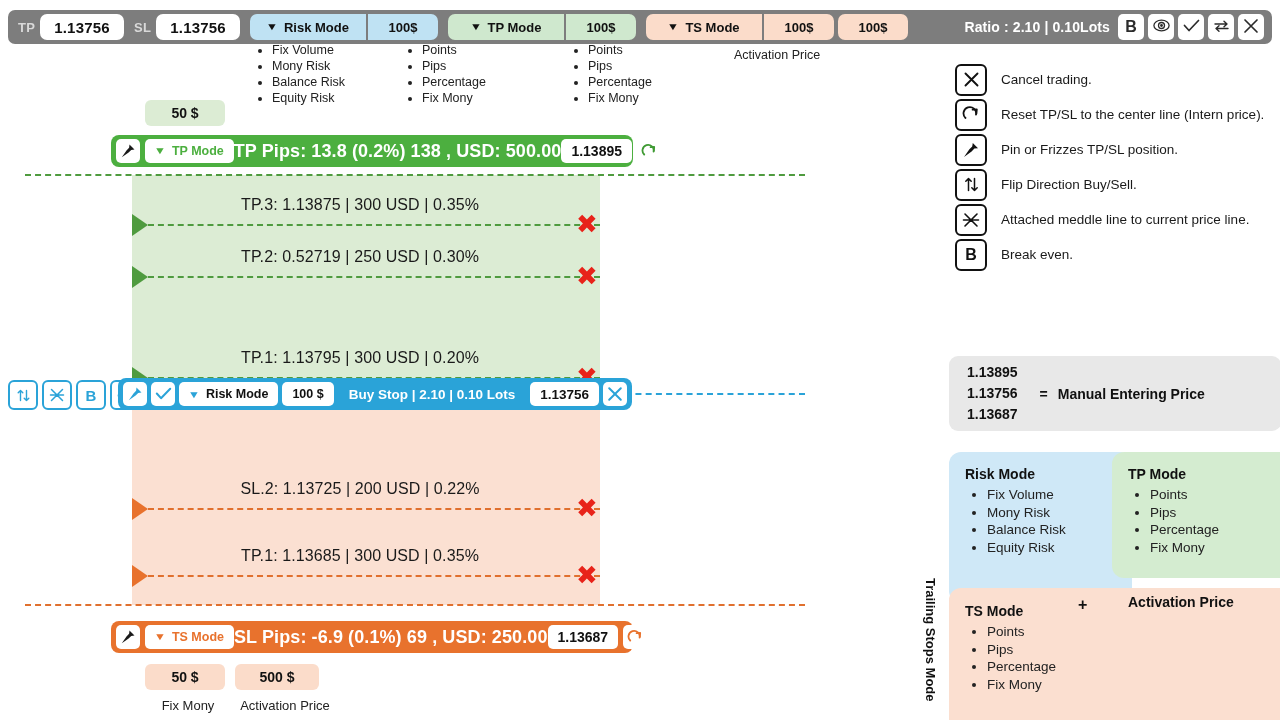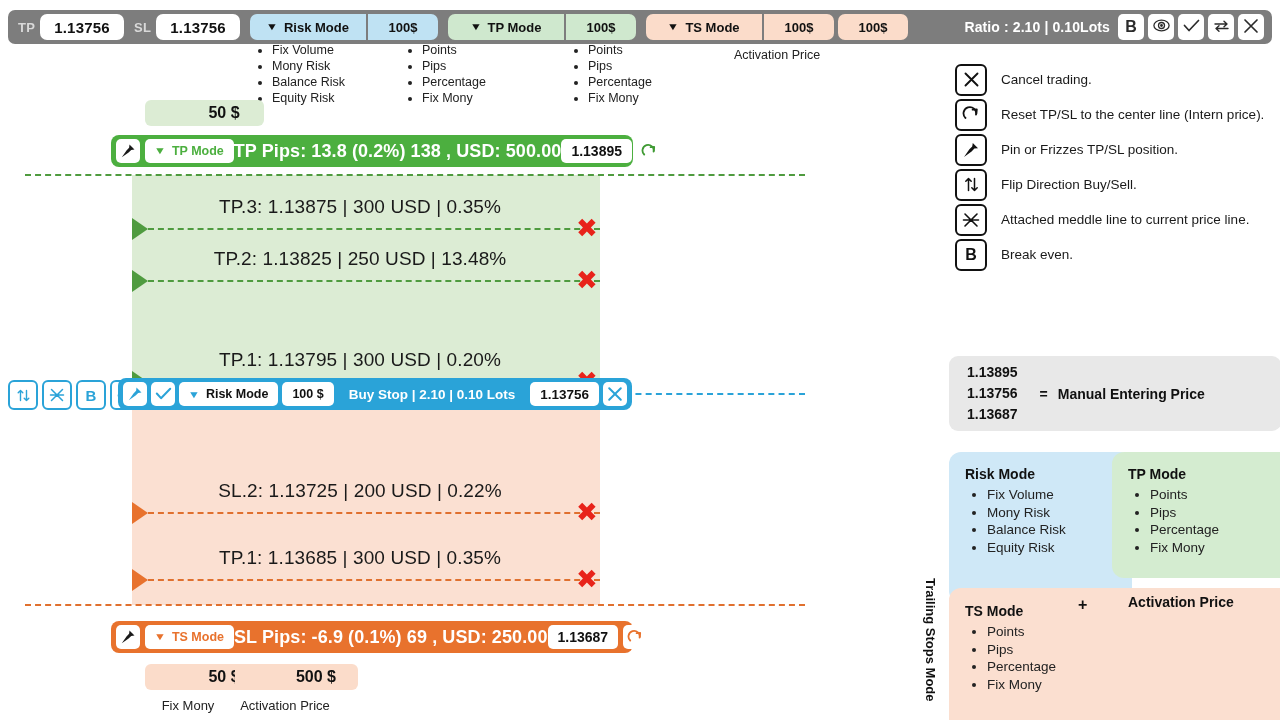--- a/index.html
+++ b/index.html
@@ -69,21 +69,21 @@
   #dash-bot{left:25px;top:604px;width:780px;border-color:#e0702e;}
   #dash-mid-r{left:615px;top:393px;width:190px;border-color:#2aa3d8;}
   .row-line{height:0;border-top:2px dashed;}
   .tri{
     width:0;height:0;border-top:11px solid transparent;
     border-bottom:11px solid transparent;
   }
   .tri-g{border-left:16px solid #4f9b3f;}
   .tri-o{border-left:16px solid #e8722d;}
   .rowlbl{
-    font-size:19px;color:#1a1a1a;white-space:nowrap;
+    font-size:16px;color:#1a1a1a;white-space:nowrap;
     letter-spacing:.1px;
   }
   .xmark{
     font-size:26px;line-height:1;color:#e8231a;font-weight:700;
     font-family:"DejaVu Sans",sans-serif;
   }
 
   
   #tpbar{
     left:111px;top:135px;width:512px;height:32px;
@@ -114,21 +114,21 @@
   .bar-ref{
     width:24px;height:24px;background:#fff;border-radius:5px;margin-left:5px;
     display:flex;align-items:center;justify-content:center;flex:none;
   }
   .tp-green-txt{color:#4caf3f;}
   .ts-orange-txt{color:#e8722d;}
 
   
   .pill{
     height:26px;border-radius:6px;display:flex;align-items:center;justify-content:center;
-    font-size:16px;font-weight:700;color:#111;padding-left:39px;
+    font-size:14px;font-weight:700;color:#111;
   }
   #pill-top{left:145px;top:100px;width:80px;background:#dcecd4;}
   #pill-b1{left:145px;top:664px;width:80px;background:#fbdcca;}
   #pill-b2{left:235px;top:664px;width:84px;background:#fbdcca;}
   #cap-b1{left:148px;top:698px;width:80px;text-align:center;font-size:13px;color:#222;}
   #cap-b2{left:230px;top:698px;width:110px;text-align:center;font-size:13px;color:#222;}
 
   
   #leftbtns{left:8px;top:380px;display:flex;gap:4px;}
   .lb{
@@ -331,21 +331,21 @@
 <div class="abs" style="left:132px;top:196px;width:470px;">
   <div class="rowlbl" style="text-align:center;width:420px;margin-left:18px;">TP.3: 1.13875 | 300 USD | 0.35%</div>
   <div style="position:relative;height:22px;">
     <div class="tri tri-g abs" style="left:0;top:0;"></div>
     <div class="row-line abs" style="left:16px;top:10px;width:452px;border-color:#4f9b3f;"></div>
     <div class="xmark abs" style="left:444px;top:-3px;">✖</div>
   </div>
 </div>
 
 <div class="abs" style="left:132px;top:248px;width:470px;">
-  <div class="rowlbl" style="text-align:center;width:420px;margin-left:18px;">TP.2: 1.13825 | 250 USD | 13.48%</div>
+  <div class="rowlbl" style="text-align:center;width:420px;margin-left:18px;">TP.2: 0.52719 | 250 USD | 0.30%</div>
   <div style="position:relative;height:22px;">
     <div class="tri tri-g abs" style="left:0;top:0;"></div>
     <div class="row-line abs" style="left:16px;top:10px;width:452px;border-color:#4f9b3f;"></div>
     <div class="xmark abs" style="left:444px;top:-3px;">✖</div>
   </div>
 </div>
 
 <div class="abs" style="left:132px;top:317px;width:470px;margin-top:32px;">
   <div class="rowlbl" style="text-align:center;width:420px;margin-left:18px;">TP.1: 1.13795 | 300 USD | 0.20%</div>
   <div style="position:relative;height:22px;">

